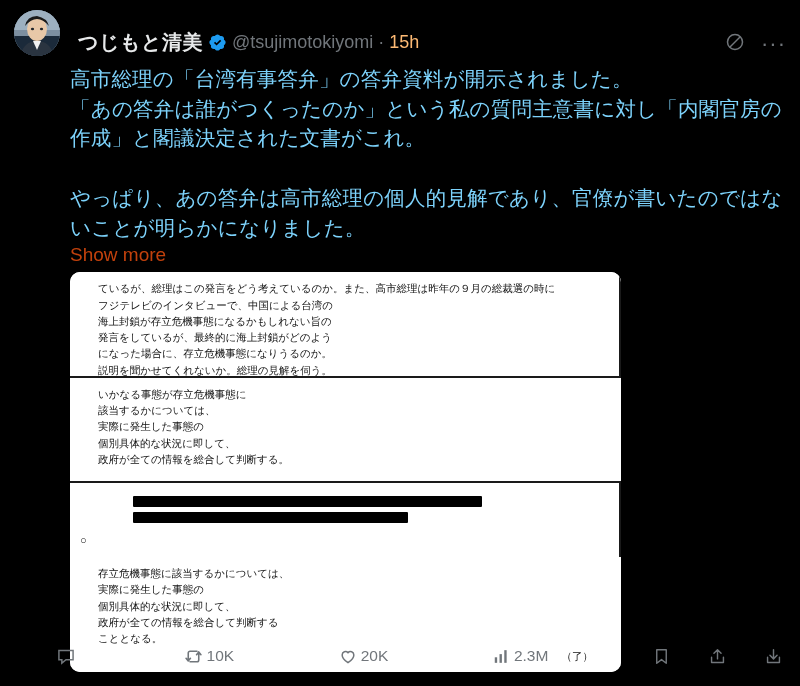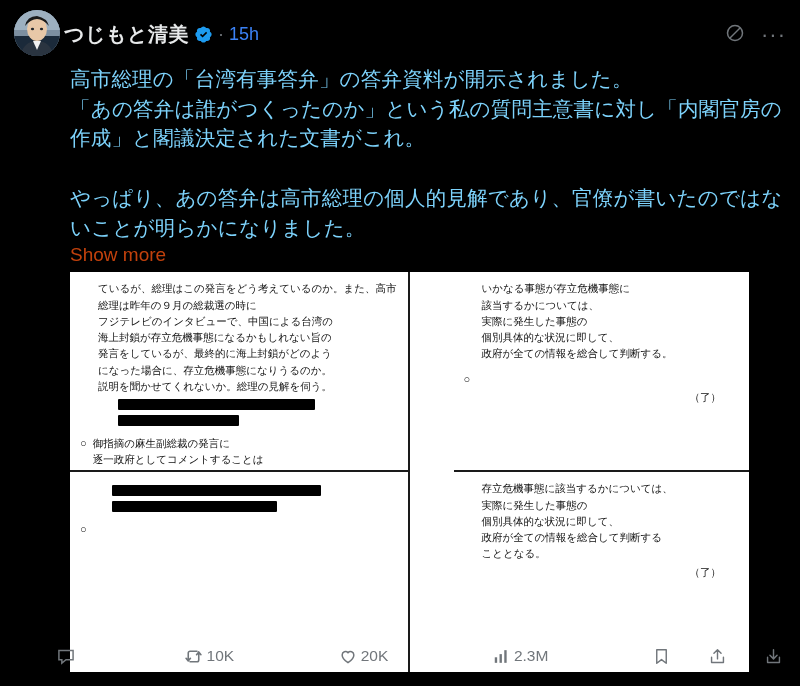--- a/index.html
+++ b/index.html
@@ -17,22 +17,22 @@
   .tweet {
     position: relative;
     width: 800px;
     height: 686px;
     background: #000000;
     box-sizing: border-box;
     padding: 10px 14px 0 14px;
   }
   .header-row {
     display: flex;
-    align-items: center;
-    gap: 4px;
+    align-items: flex-end;
+    gap: 18px;
   }
   .avatar {
     width: 46px;
     height: 46px;
     border-radius: 50%;
     overflow: hidden;
     flex: 0 0 46px;
     background: #4a5a6a;
     position: relative;
   }
@@ -64,21 +64,21 @@
   .handle {
     font-size: 18px;
     color: #71767b;
   }
   .dot-sep {
     font-size: 18px;
     color: #71767b;
   }
   .timestamp {
     font-size: 18px;
-    color: #3b82f6;
+    color: #fdba74;
   }
   .header-actions {
     display: flex;
     align-items: center;
     gap: 16px;
     flex: 0 0 auto;
     padding-top: 4px;
   }
   .circle-slash, .more-dots {
     color: #71767b;
@@ -101,40 +101,40 @@
   .show-more {
     padding-left: 56px;
     margin-top: 2px;
     font-size: 19px;
     color: #c2410c;
     cursor: pointer;
     display: inline-block;
   }
   .media {
     margin: 6px 0 0 56px;
-    width: 679px;
+    width: 551px;
     height: 400px;
     background: #ffffff;
-    border-radius: 0;
+    border-radius: 10px;
     overflow: hidden;
     position: relative;
     display: grid;
-    grid-template-columns: 1fr 1fr;
+    grid-template-columns: 1fr;
     grid-template-rows: 1fr 1fr;
   }
   .doc-cell {
     position: relative;
     background: #ffffff;
     box-sizing: border-box;
     padding: 8px 10px;
     overflow: hidden;
     border-right: 2px solid #1a1a1a;
     border-bottom: 2px solid #1a1a1a;
   }
-  .doc-cell.c2, .doc-cell.c4 { border-right: none; margin-left: 44px; }
+  .doc-cell.c2, .doc-cell.c4 { border-right: none; }
   .doc-cell.c3, .doc-cell.c4 { border-bottom: none; }
   .doc-text {
     font-family: "DejaVu Sans", sans-serif;
     color: #111111;
     font-size: 10.5px;
     line-height: 1.55;
     white-space: pre-wrap;
     margin: 0;
   }
   .doc-text.indent { padding-left: 18px; }
@@ -220,20 +220,21 @@
 
     <div class="name-block">
       <div class="name-line">
         <span class="display-name">つじもと清美</span>
         <span class="verified">
           <svg width="19" height="19" viewBox="0 0 24 24">
             <path fill="#1d9bf0" d="M22.25 12c0-1.43-.88-2.67-2.19-3.34.46-1.39.2-2.9-.81-3.91s-2.52-1.27-3.91-.81C14.67 2.63 13.43 1.75 12 1.75s-2.67.88-3.34 2.19c-1.39-.46-2.9-.2-3.91.81s-1.27 2.52-.81 3.91C2.63 9.33 1.75 10.57 1.75 12s.88 2.67 2.19 3.34c-.46 1.39-.2 2.9.81 3.91s2.52 1.27 3.91.81c.67 1.31 1.91 2.19 3.34 2.19s2.67-.88 3.34-2.19c1.39.46 2.9.2 3.91-.81s1.27-2.52.81-3.91c1.31-.67 2.19-1.91 2.19-3.34z"></path>
             <path fill="#000000" d="M10.84 15.92l-3.3-3.3 1.42-1.42 1.88 1.88 4.4-4.4 1.42 1.42-5.82 5.82z"></path>
           </svg>
         </span>
+        <span class="handle">@tsujimotokiyomi</span>
         <span class="dot-sep">·</span>
         <span class="timestamp">15h</span>
       </div>
     </div>
 
     <div class="header-actions">
       <span class="circle-slash">
         <svg width="20" height="20" viewBox="0 0 24 24">
           <circle cx="12" cy="12" r="9" fill="none" stroke="#71767b" stroke-width="1.8"></circle>
           <line x1="6" y1="18" x2="18" y2="6" stroke="#71767b" stroke-width="1.8"></line>

